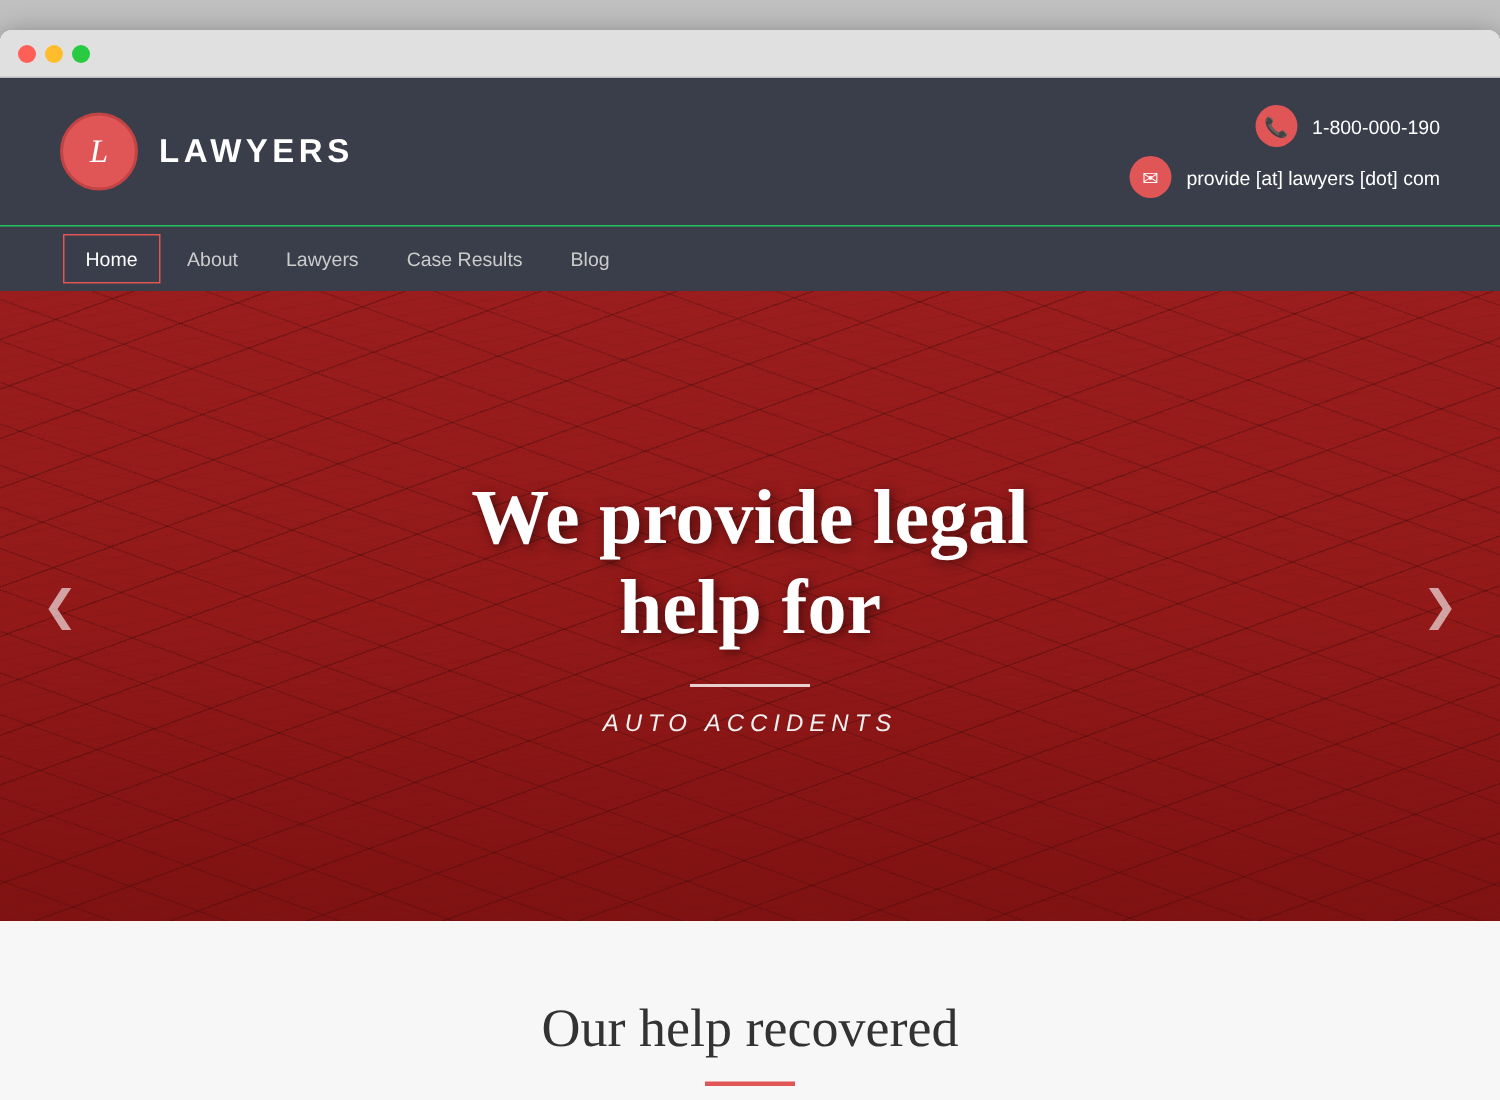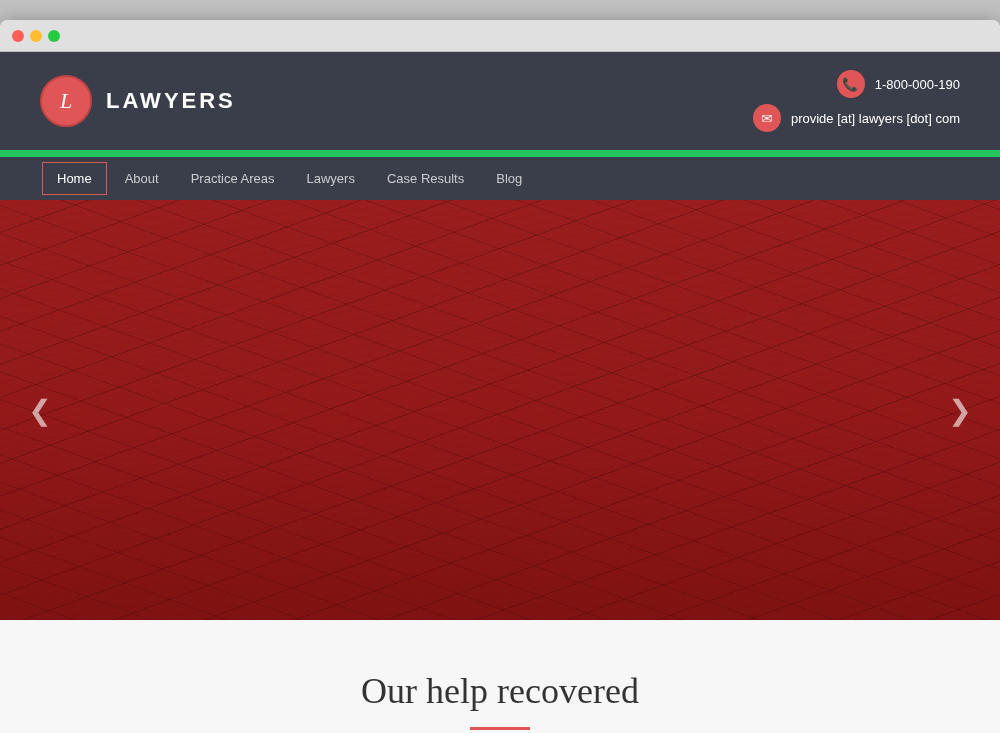--- a/index.html
+++ b/index.html
@@ -105,21 +105,21 @@
       align-items: center;
       justify-content: center;
       font-size: 13px;
       color: #fff;
     }
 
     
     .site-nav {
       background: #3a3d4a;
       padding: 0 40px;
-      border-top: 7px solid #22c55e;
+      border-top: 1px solid #22c55e;
       display: flex;
       align-items: center;
       gap: 0;
     }
 
     .nav-item {
       color: #ccc;
       font-size: 13px;
       font-family: Arial, sans-serif;
       padding: 14px 16px;
@@ -303,33 +303,40 @@
       <div class="contact-item">
         <div class="contact-icon">✉</div>
         <span>provide [at] lawyers [dot] com</span>
       </div>
     </div>
   </header>
 
   <nav class="site-nav">
     <a class="nav-item active">Home</a>
     <a class="nav-item">About</a>
-    <a class="nav-item">Practice Areas</a>
     <a class="nav-item">Lawyers</a>
     <a class="nav-item">Case Results</a>
     <a class="nav-item">Blog</a>
   </nav>
 
   <section class="hero">
     <div class="hero-bg"></div>
 
     <div class="hero-arrow left">
       <span>❮</span>
     </div>
 
+    <div class="hero-content">
+      <h1 class="hero-main-text">
+        <span>We provide legal</span><br>
+        <span>help for</span>
+      </h1>
+      <div class="hero-sub-line"></div>
+      <p class="hero-subtitle">AUTO ACCIDENTS</p>
+    </div>
 
     <div class="hero-arrow right">
       <span>❯</span>
     </div>
   </section>
 
   <section class="below-hero">
     <h2 class="below-hero-title">Our help recovered</h2>
     <div class="below-hero-accent"></div>
   </section>

